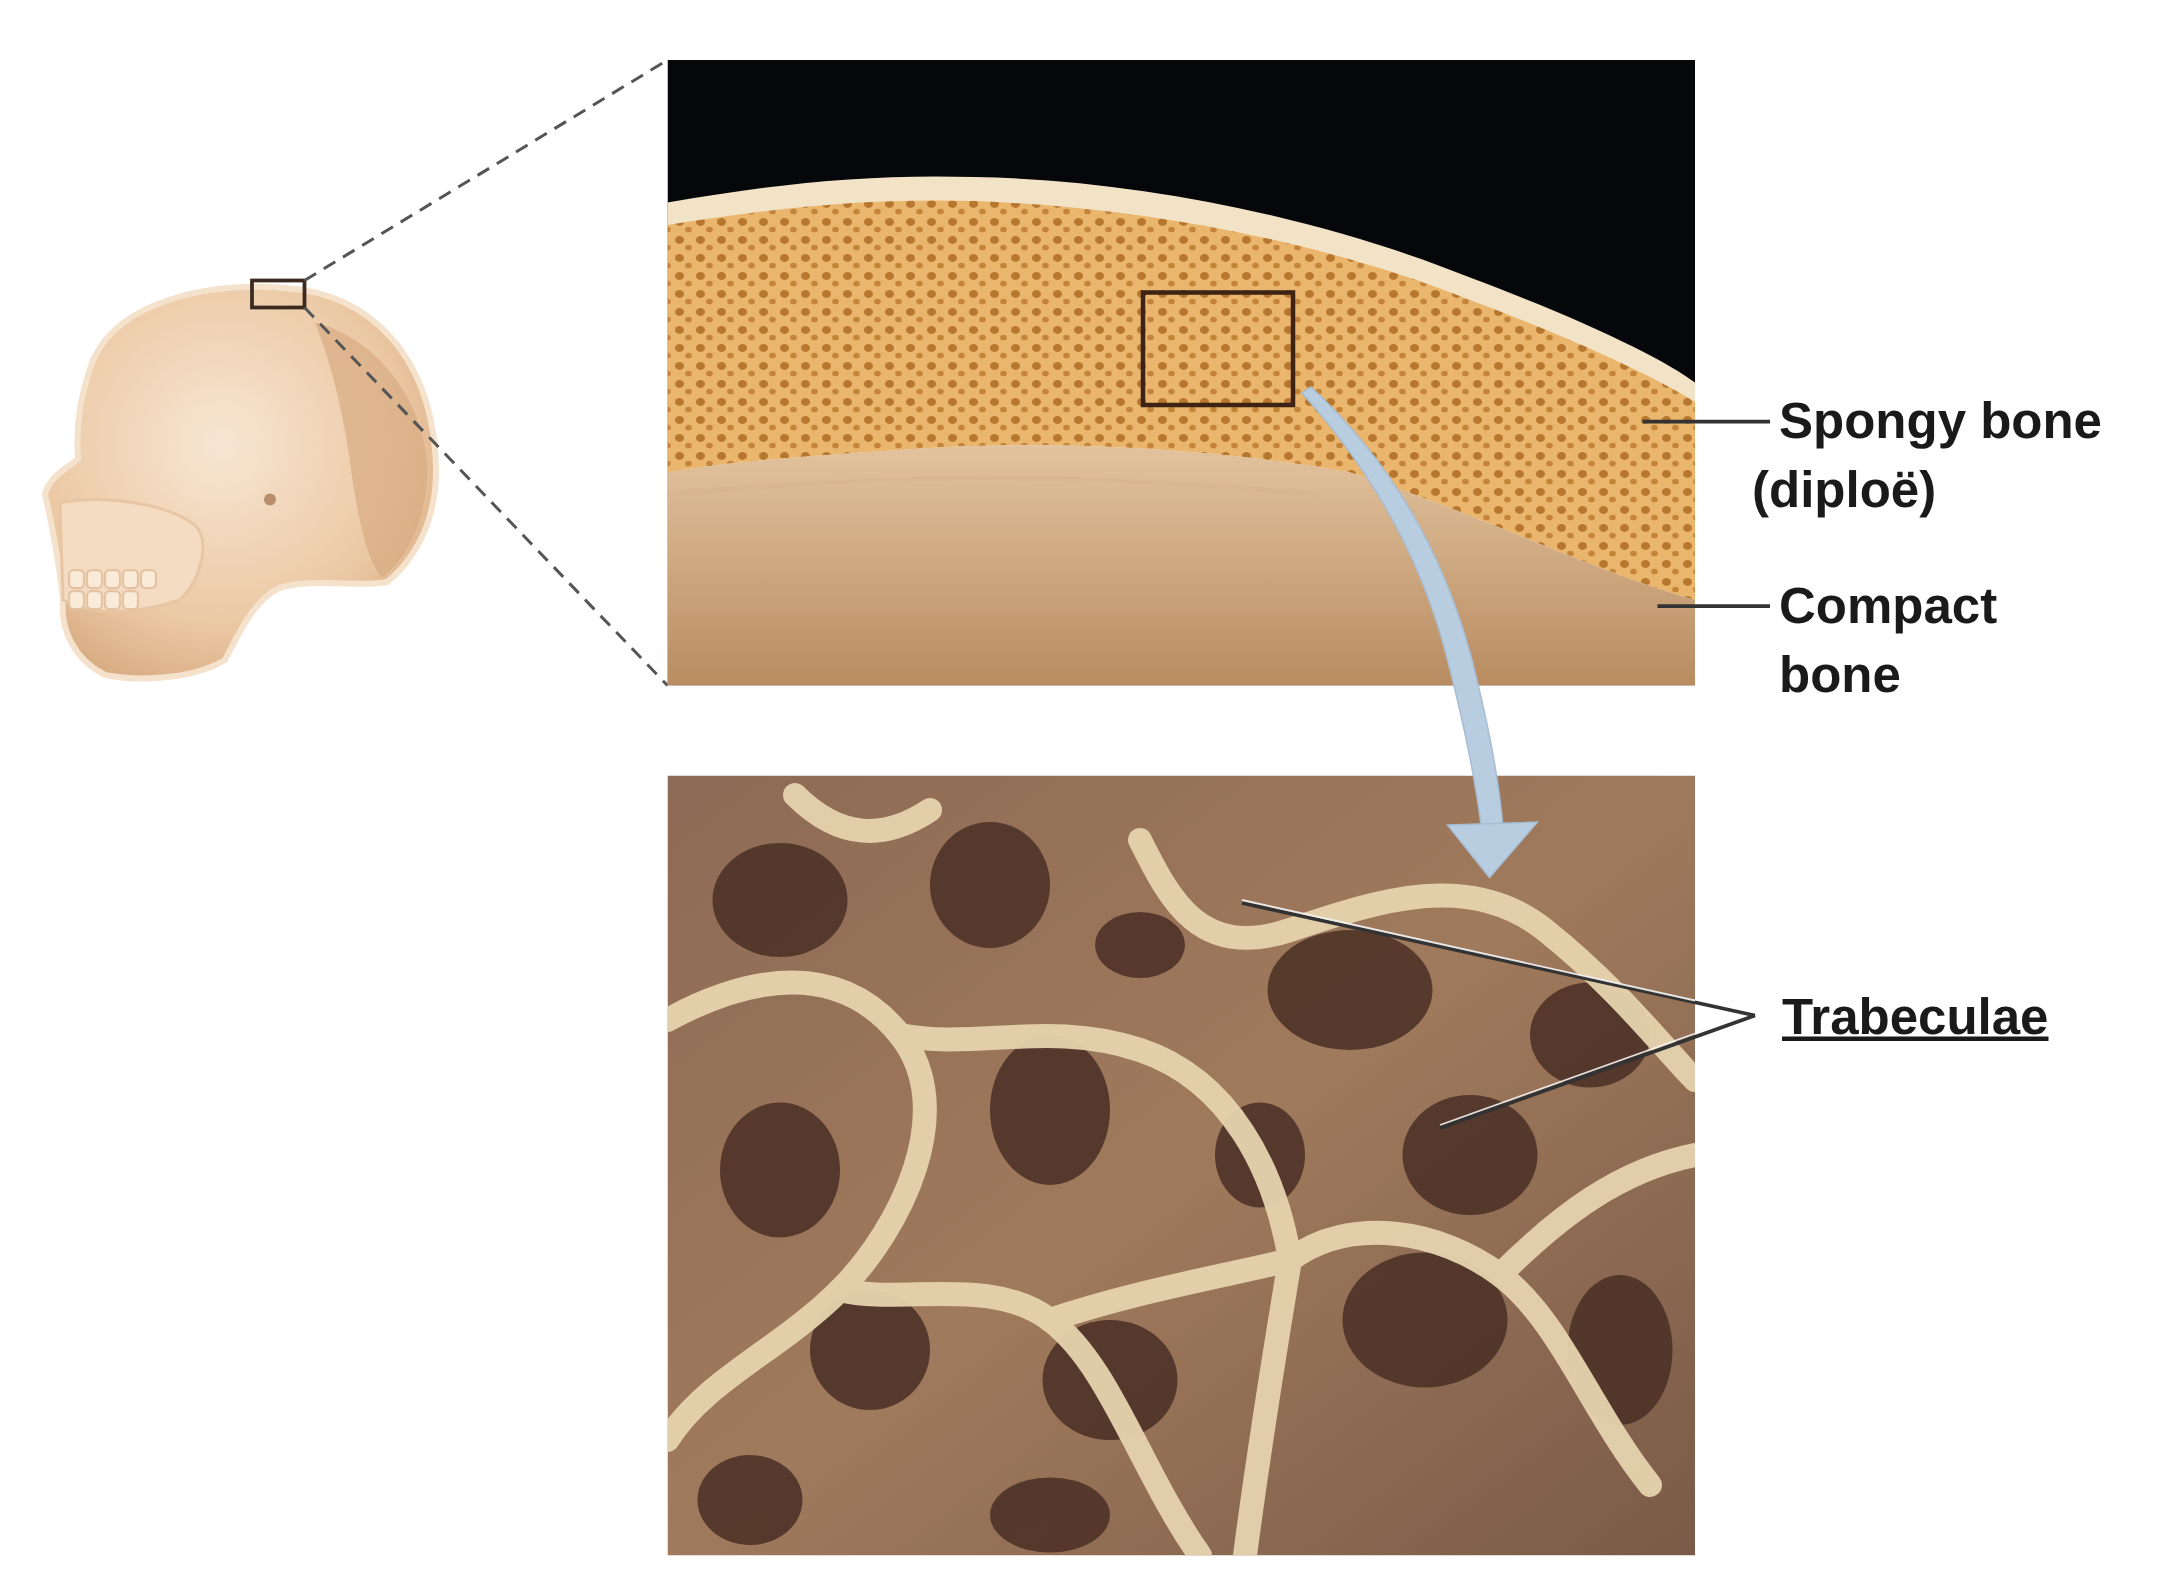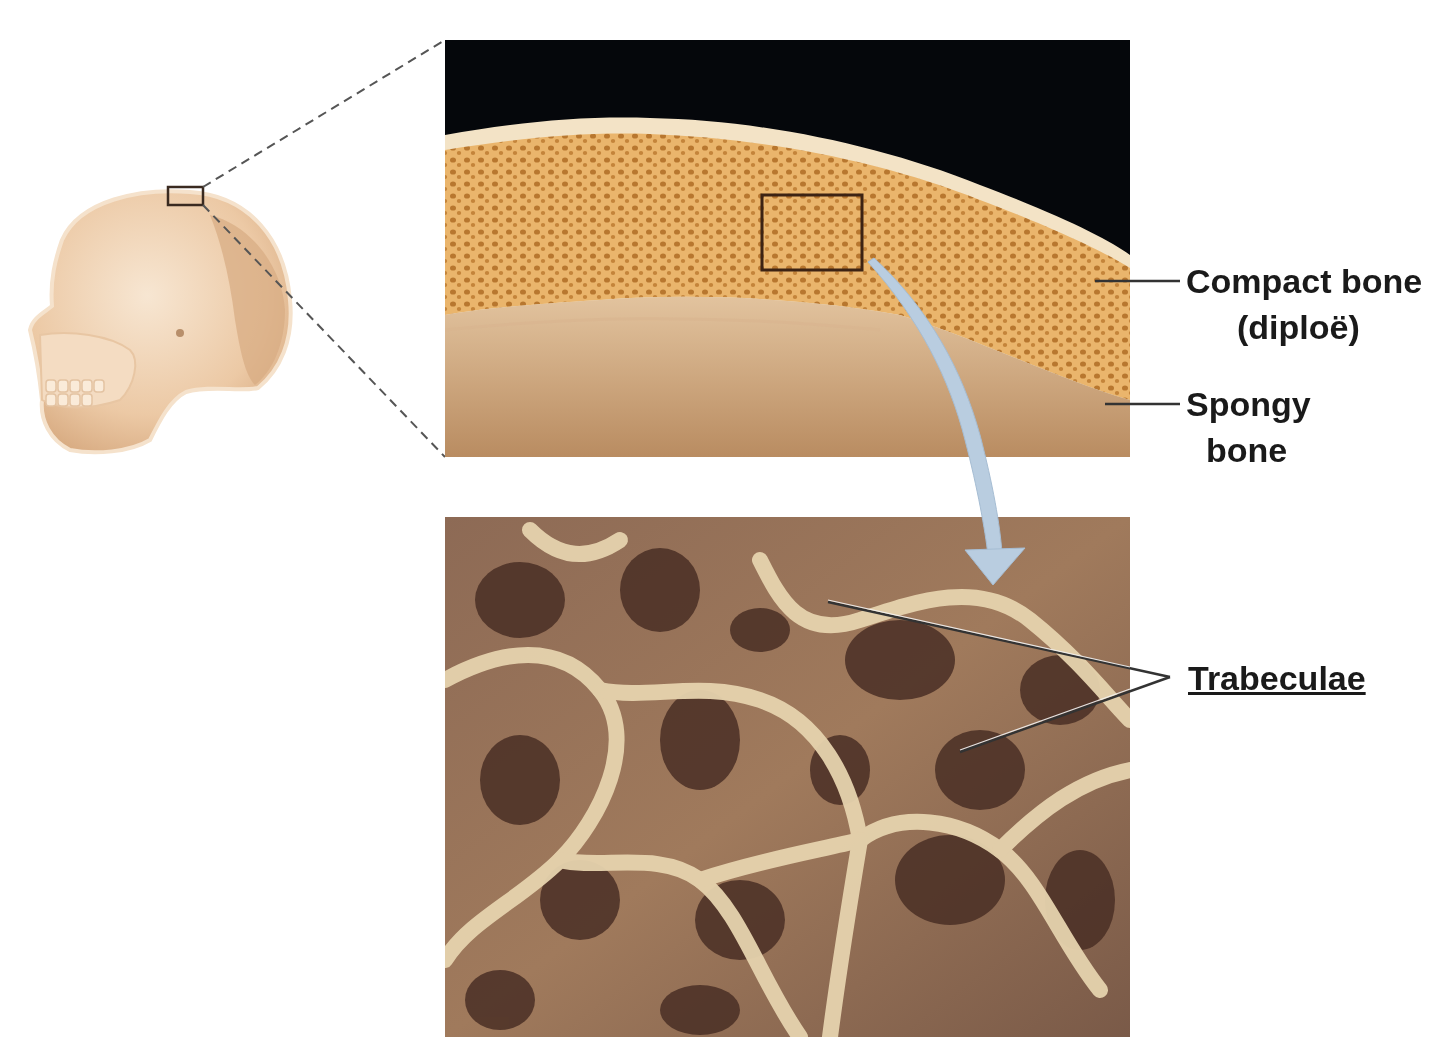--- a/index.html
+++ b/index.html
@@ -114,17 +114,17 @@
     <line x1="1105" y1="404" x2="1180" y2="404"></line>
     <line x1="828" y1="602" x2="1170" y2="677"></line>
     <line x1="960" y1="752" x2="1170" y2="677"></line>
   </g>
   <g stroke="#f4f4f4" stroke-width="1.2" fill="none" opacity="0.9">
     <line x1="828" y1="600" x2="1130" y2="667"></line>
     <line x1="960" y1="750" x2="1130" y2="689"></line>
   </g>
 </svg>
 
-<div class="label" style="left:1186px; top:259px;">Compact bone</div>
-<div class="label" style="left:1237px; top:305px;">(diploë)</div>
-<div class="label" style="left:1186px; top:382px;">Spongy</div>
-<div class="label" style="left:1186px; top:428px;margin-left:20px;">bone</div>
+<div class="label" style="left:1186px; top:259px;">Spongy bone</div>
+<div class="label" style="left:1168px; top:305px;">(diploë)</div>
+<div class="label" style="left:1186px; top:382px;">Compact</div>
+<div class="label" style="left:1186px; top:428px;">bone</div>
 <div class="label" style="left:1188px; top:656px;text-decoration:underline;">Trabeculae</div>
 
 </body></html>

